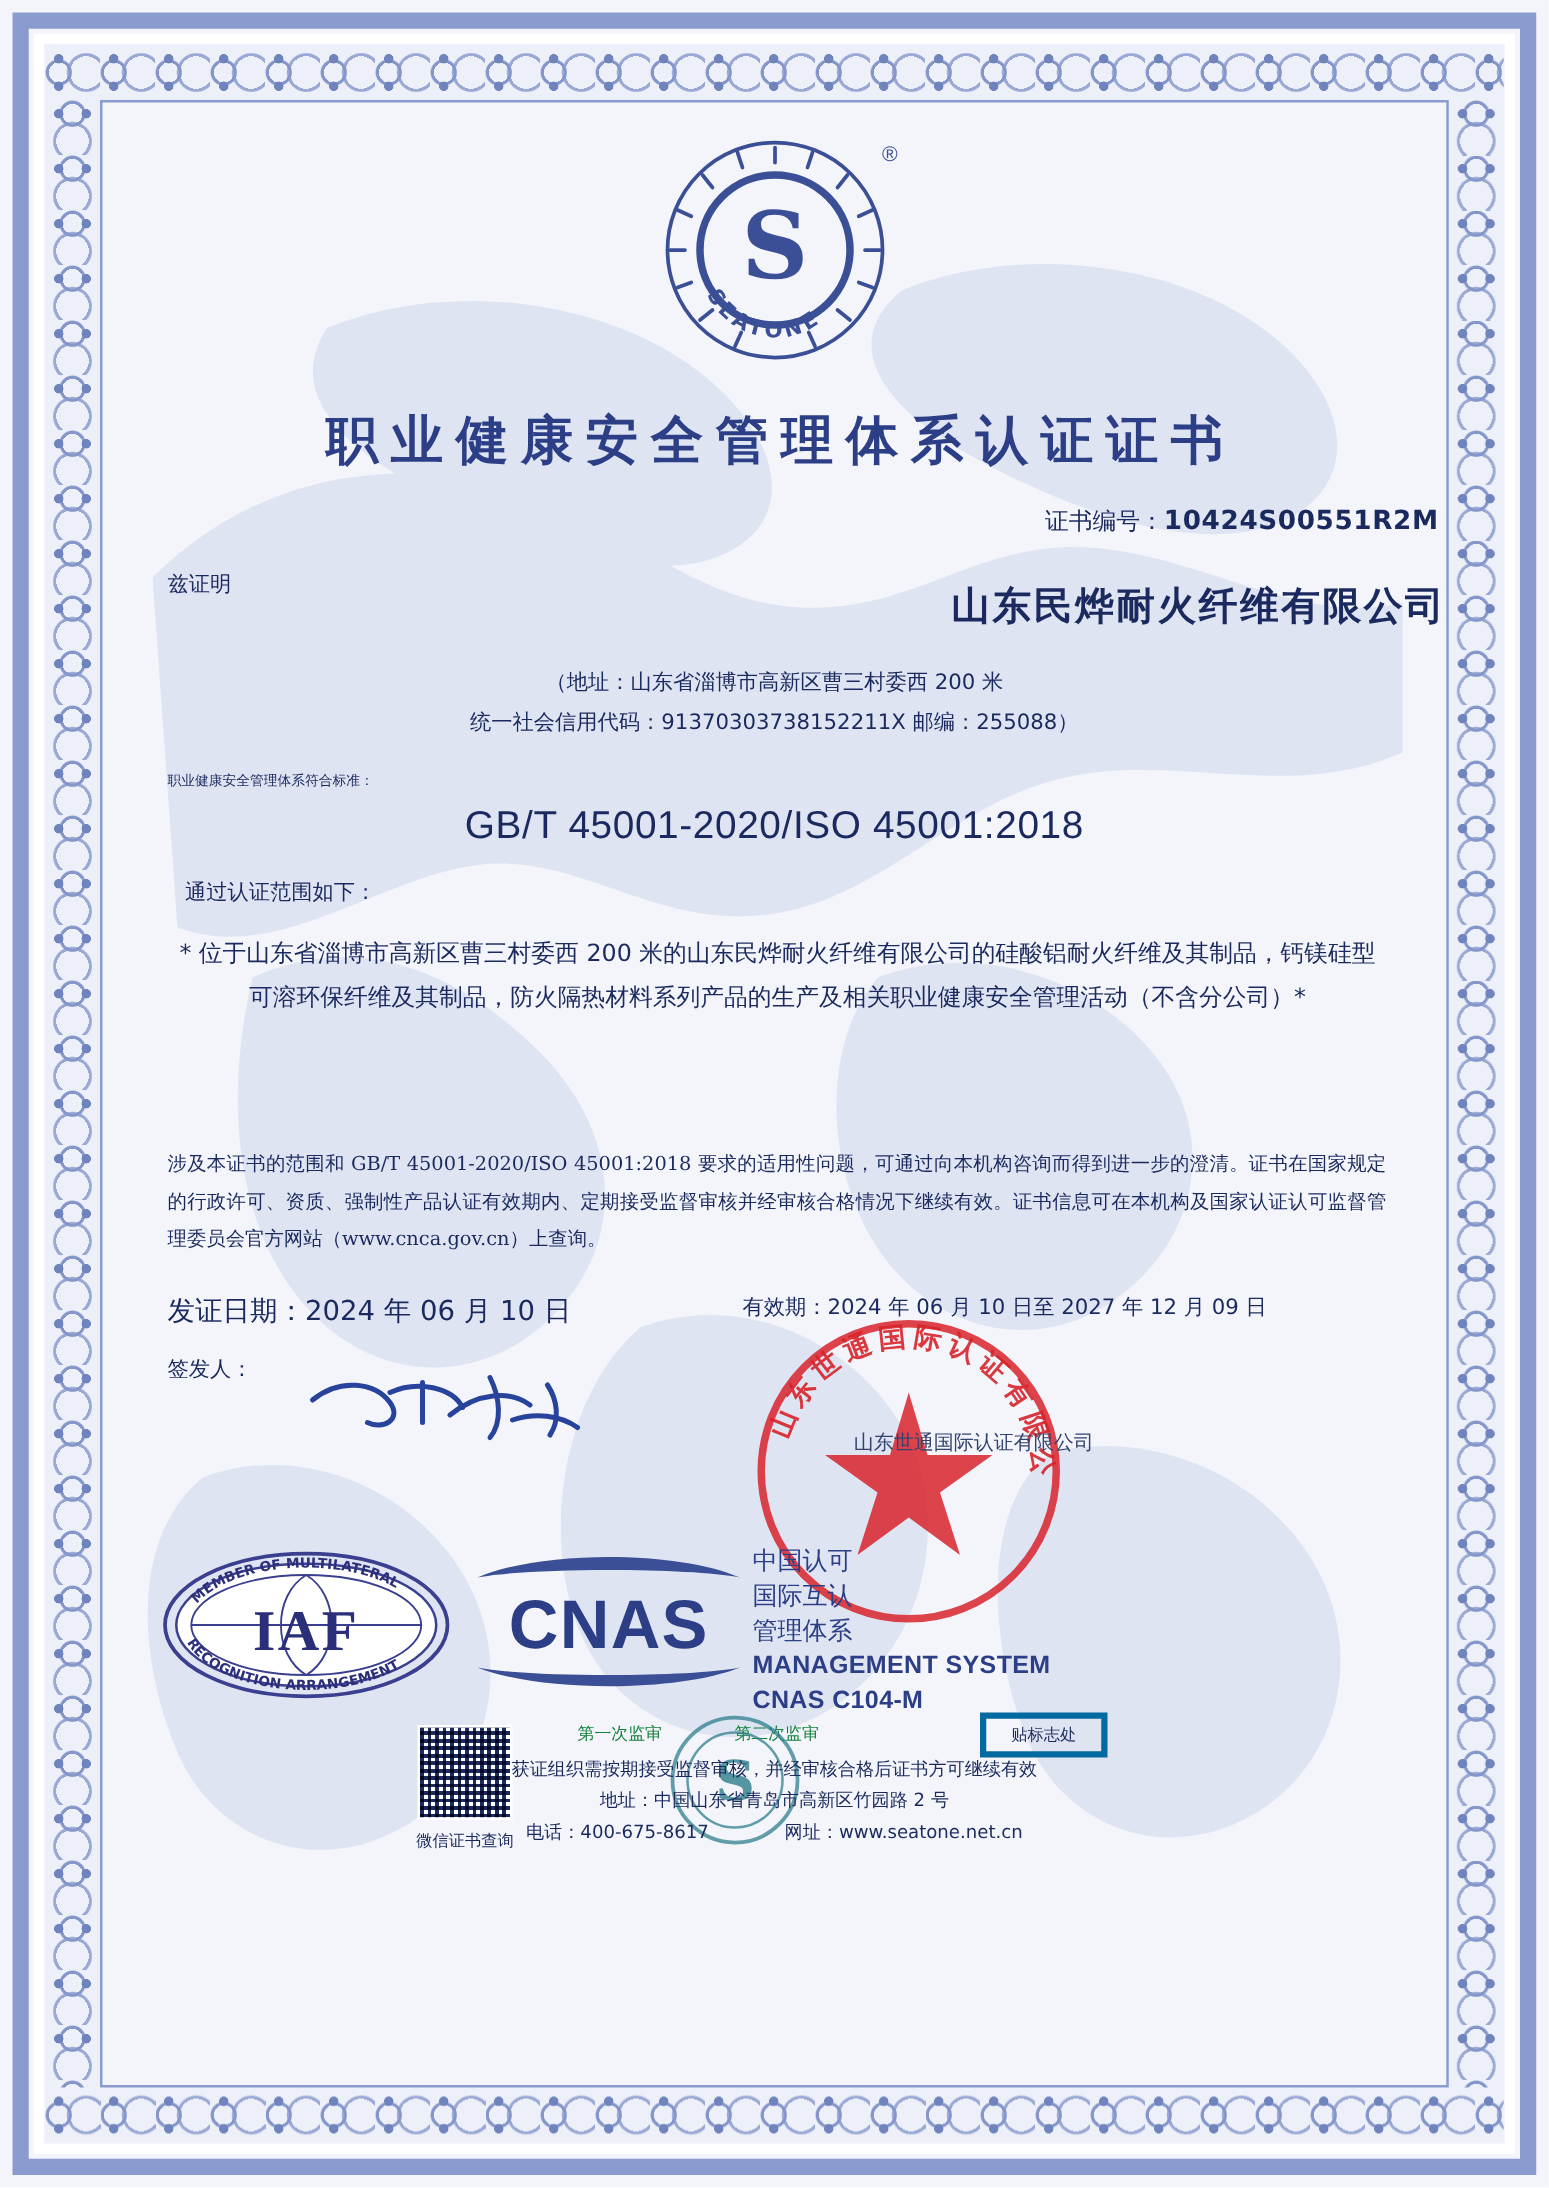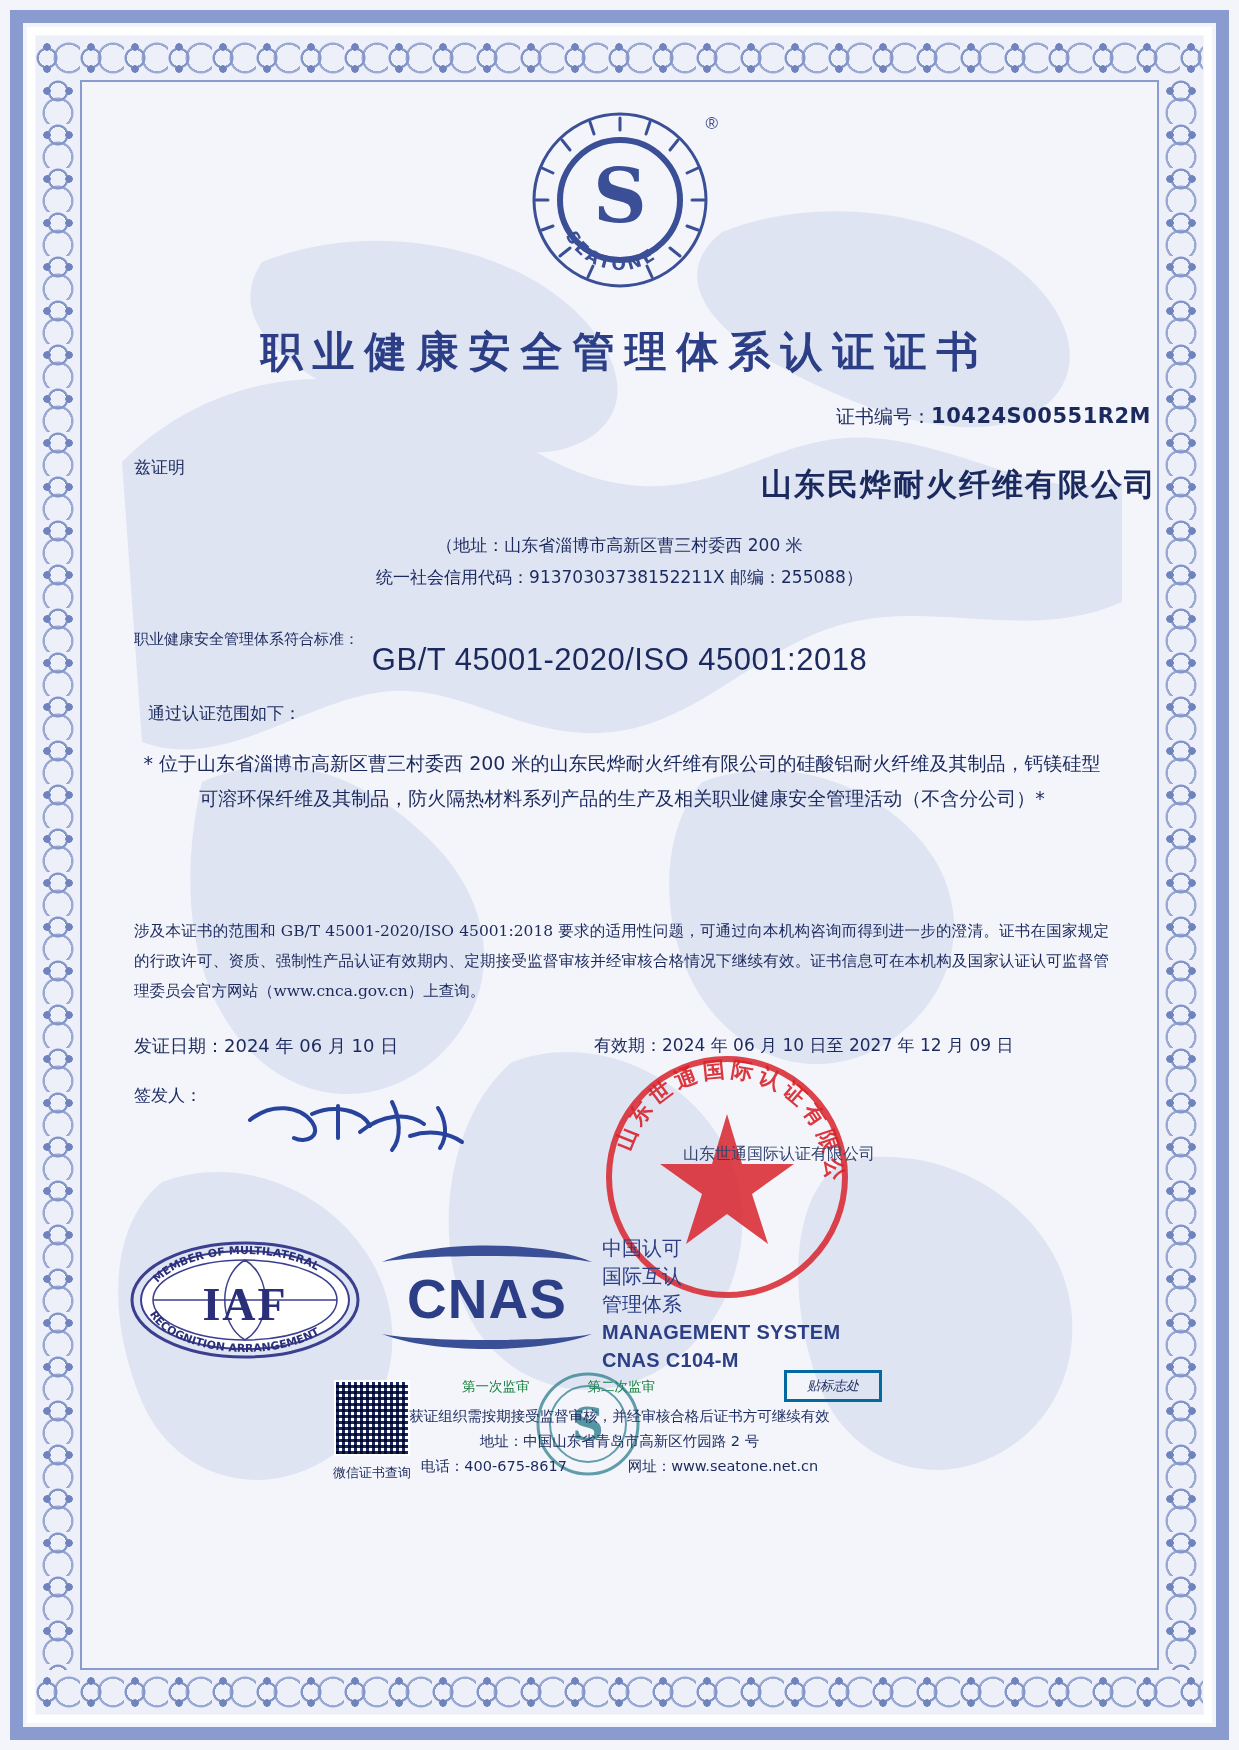--- a/index.html
+++ b/index.html
@@ -151,22 +151,22 @@
     text-align: center;
     font-size: 17px;
     color: #1b2a5e;
     font-family: "DejaVu Sans", sans-serif;
   }
   .company-addr { top: 452px; }
   .company-code { top: 484px; }
 
   .std-label {
     position: absolute;
-    top: 548px; left: 52px;
-    font-size: 15px;
+    top: 535px; left: 52px;
+    font-size: 11px;
     color: #1b2a5e;
     font-family: Liberation Serif, serif;
   }
   .std-value {
     position: absolute;
     top: 560px; left: 0; width: 100%;
     text-align: center;
     font-size: 31px;
     color: #1b2a5e;
     font-family: "Liberation Sans", sans-serif;
@@ -197,21 +197,21 @@
     font-size: 15.5px;
     line-height: 30px;
     color: #1b2a5e;
     font-family: "DejaVu Serif", serif;
     text-align: justify;
   }
 
   .date-issue {
     position: absolute;
     top: 952px; left: 52px;
-    font-size: 18px;
+    font-size: 22px;
     color: #1b2a5e;
     font-family: "DejaVu Sans", sans-serif;
   }
   .date-valid {
     position: absolute;
     top: 952px; left: 512px;
     font-size: 17px;
     color: #1b2a5e;
     font-family: "DejaVu Sans", sans-serif;
   }
@@ -297,28 +297,27 @@
     display: flex;
     gap: 58px;
     font-size: 13.5px;
     color: #15803d;
     font-family: "DejaVu Sans", sans-serif;
   }
   .sticker-box {
     position: absolute;
     left: 702px; top: 1288px;
     width: 92px; height: 26px;
-    border: 3px solid #0369a1;
+    border: 5px solid #0369a1;
     font-size: 13px;
     color: #1b2a5e;
     font-family: "DejaVu Sans", sans-serif;
     display: flex;
     align-items: center;
     justify-content: center;
-    font-style: italic;
   }
   .footer-lines {
     position: absolute;
     left: 0; top: 1322px;
     width: 100%;
     text-align: center;
     font-size: 14.5px;
     line-height: 25px;
     color: #1b2a5e;
     font-family: "DejaVu Sans", sans-serif;

